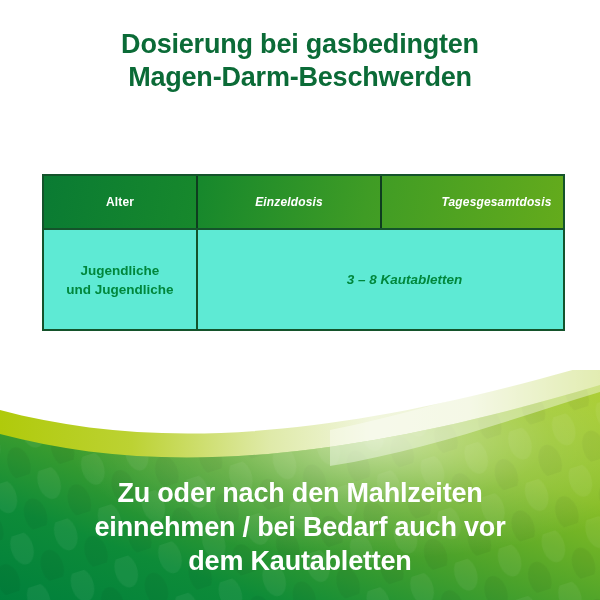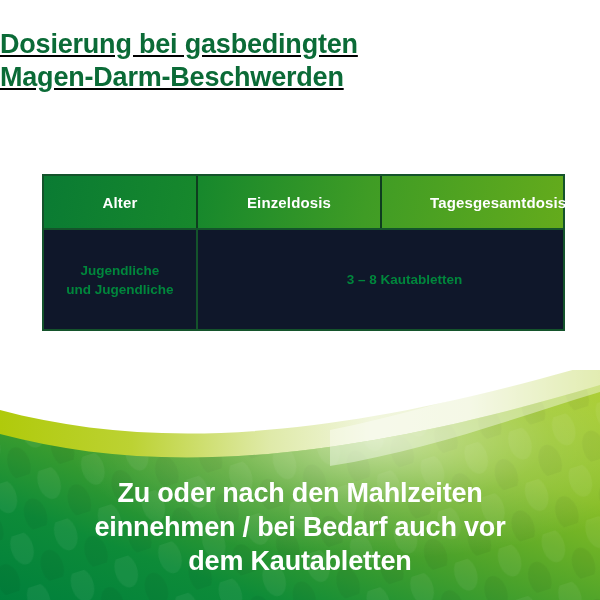--- a/index.html
+++ b/index.html
@@ -23,22 +23,21 @@
     overflow: hidden;
     background: #ffffff;
   }
 
   
   .title-block {
     position: absolute;
     left: 0;
     top: 28px;
     width: 600px;
-    text-align: left;
-    text-decoration: underline;
+    text-align: center;
   }
   .title-line {
     display: block;
     color: #0b6b37;
     font-size: 27px;
     font-weight: bold;
     line-height: 33px;
     letter-spacing: -0.2px;
   }
 
@@ -57,45 +56,45 @@
   .table-head {
     display: flex;
     height: 52px;
     flex: 0 0 52px;
     background: linear-gradient(100deg, #0a7b33 0%, #17882c 30%, #3f9c25 62%, #64ab1c 100%);
     border-bottom: 2px solid #14532b;
   }
   .table-body {
     display: flex;
     flex: 1 1 auto;
-    background: #0f172a;
+    background: #5eead4;
   }
   .hcell, .bcell {
     box-sizing: border-box;
     display: flex;
     align-items: center;
     justify-content: center;
     text-align: center;
   }
   .hcell {
     color: #ffffff;
-    font-size: 15px;
+    font-size: 12px;
     font-weight: bold;
     letter-spacing: 0.15px;
   }
   .bcell {
     color: #00873c;
     font-size: 13.5px;
     font-weight: bold;
     line-height: 19px;
   }
   .col-1 { flex: 0 0 152px; }
   .col-2 { flex: 0 0 184px; }
   .col-3 { flex: 1 1 auto; padding-left: 48px; }
-  .hcell.sep, .bcell.sep { border-left: 2px solid #14532b; }
+  .hcell.sep, .bcell.sep { border-left: 2px solid #14532b; font-style: italic; }
   .hcell.sep { border-left-color: #0e3d1f; }
 
   
   .wave-banner {
     position: absolute;
     left: 0;
     top: 370px;
     width: 600px;
     height: 230px;
     overflow: hidden;

